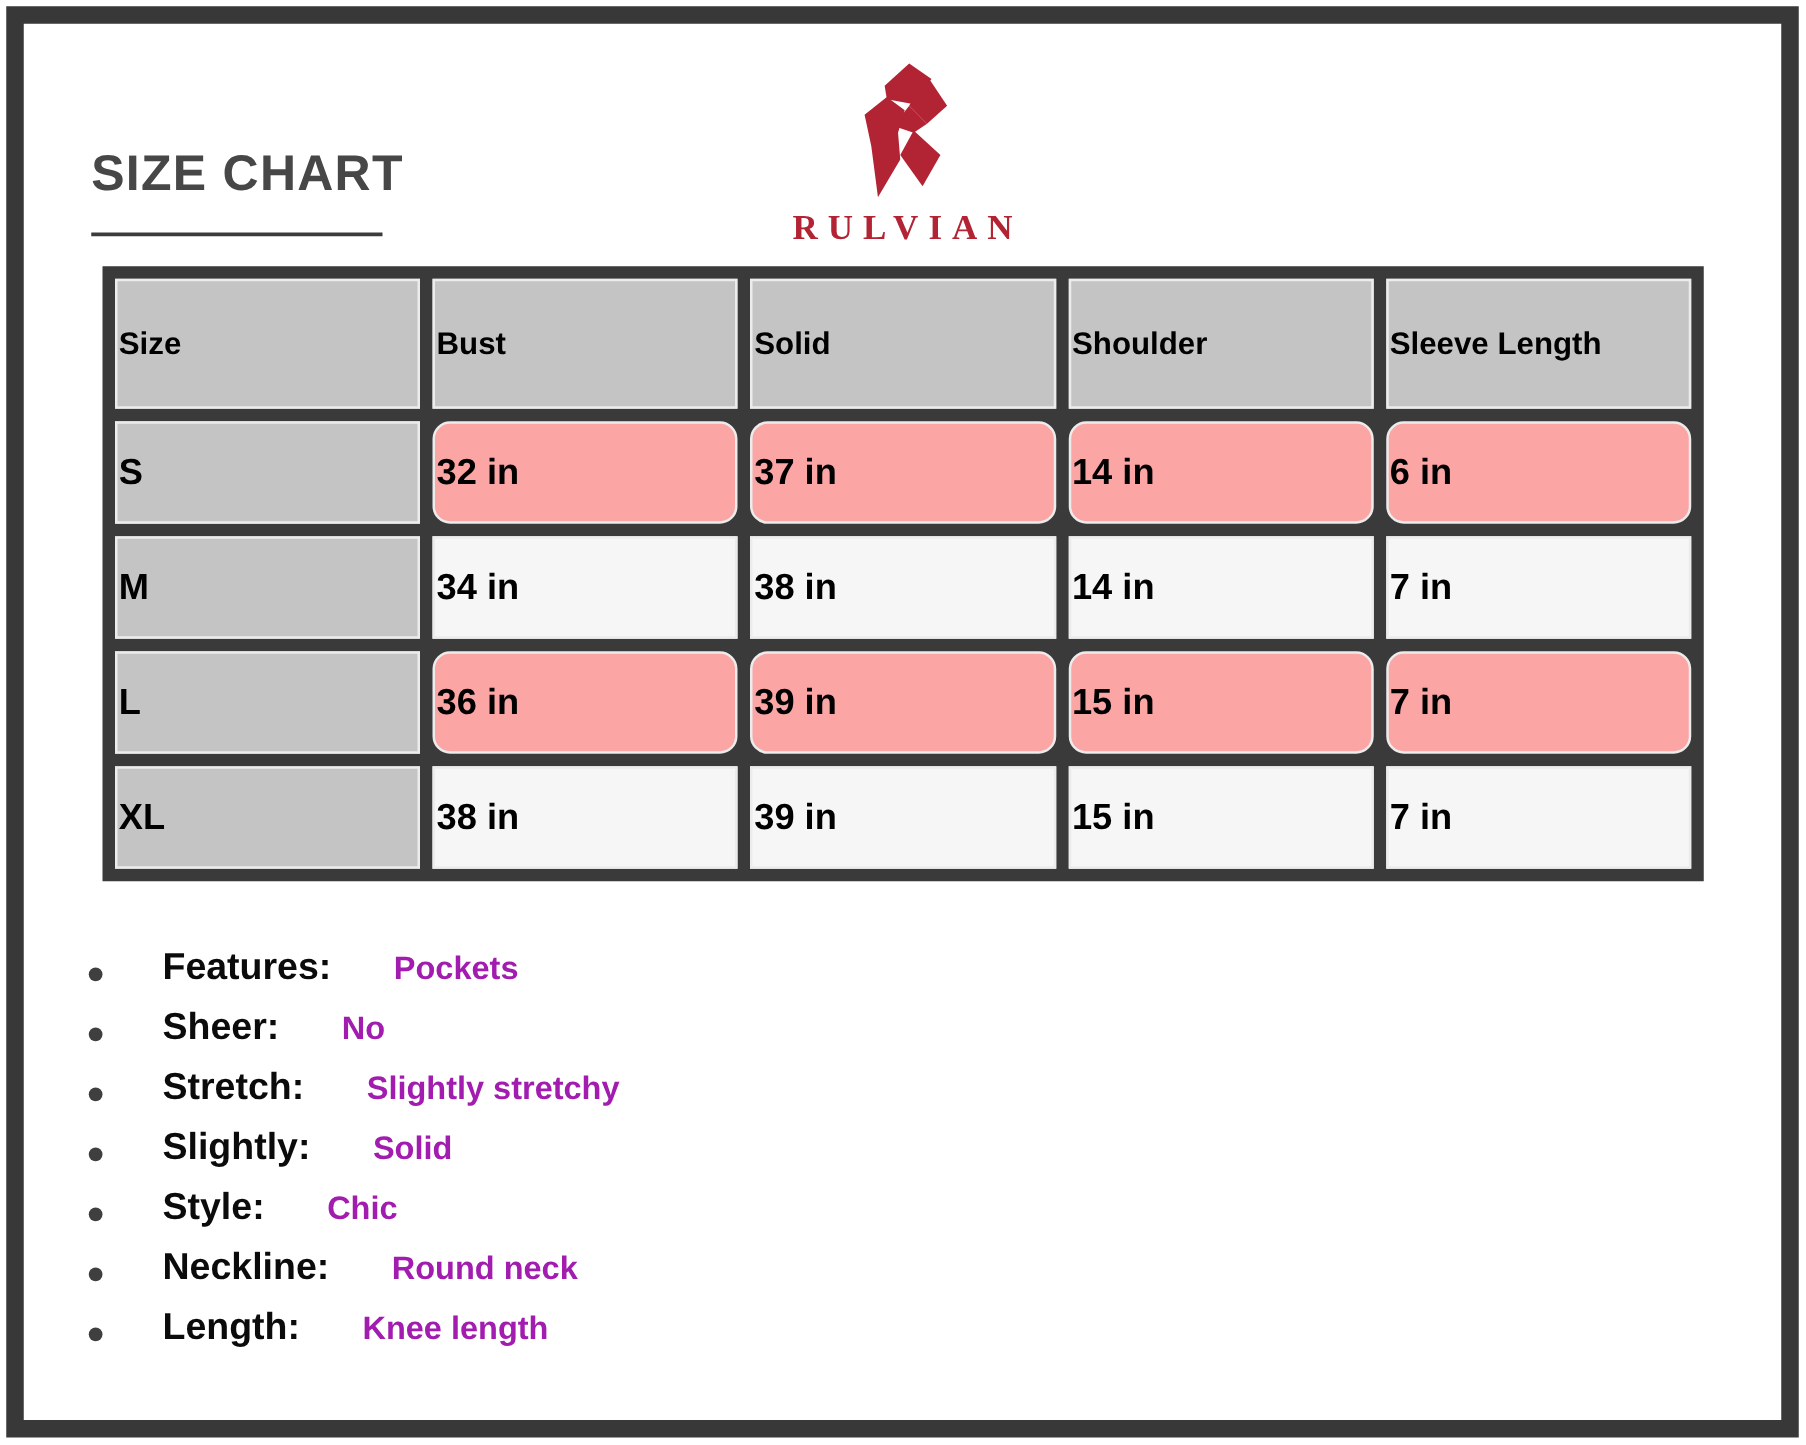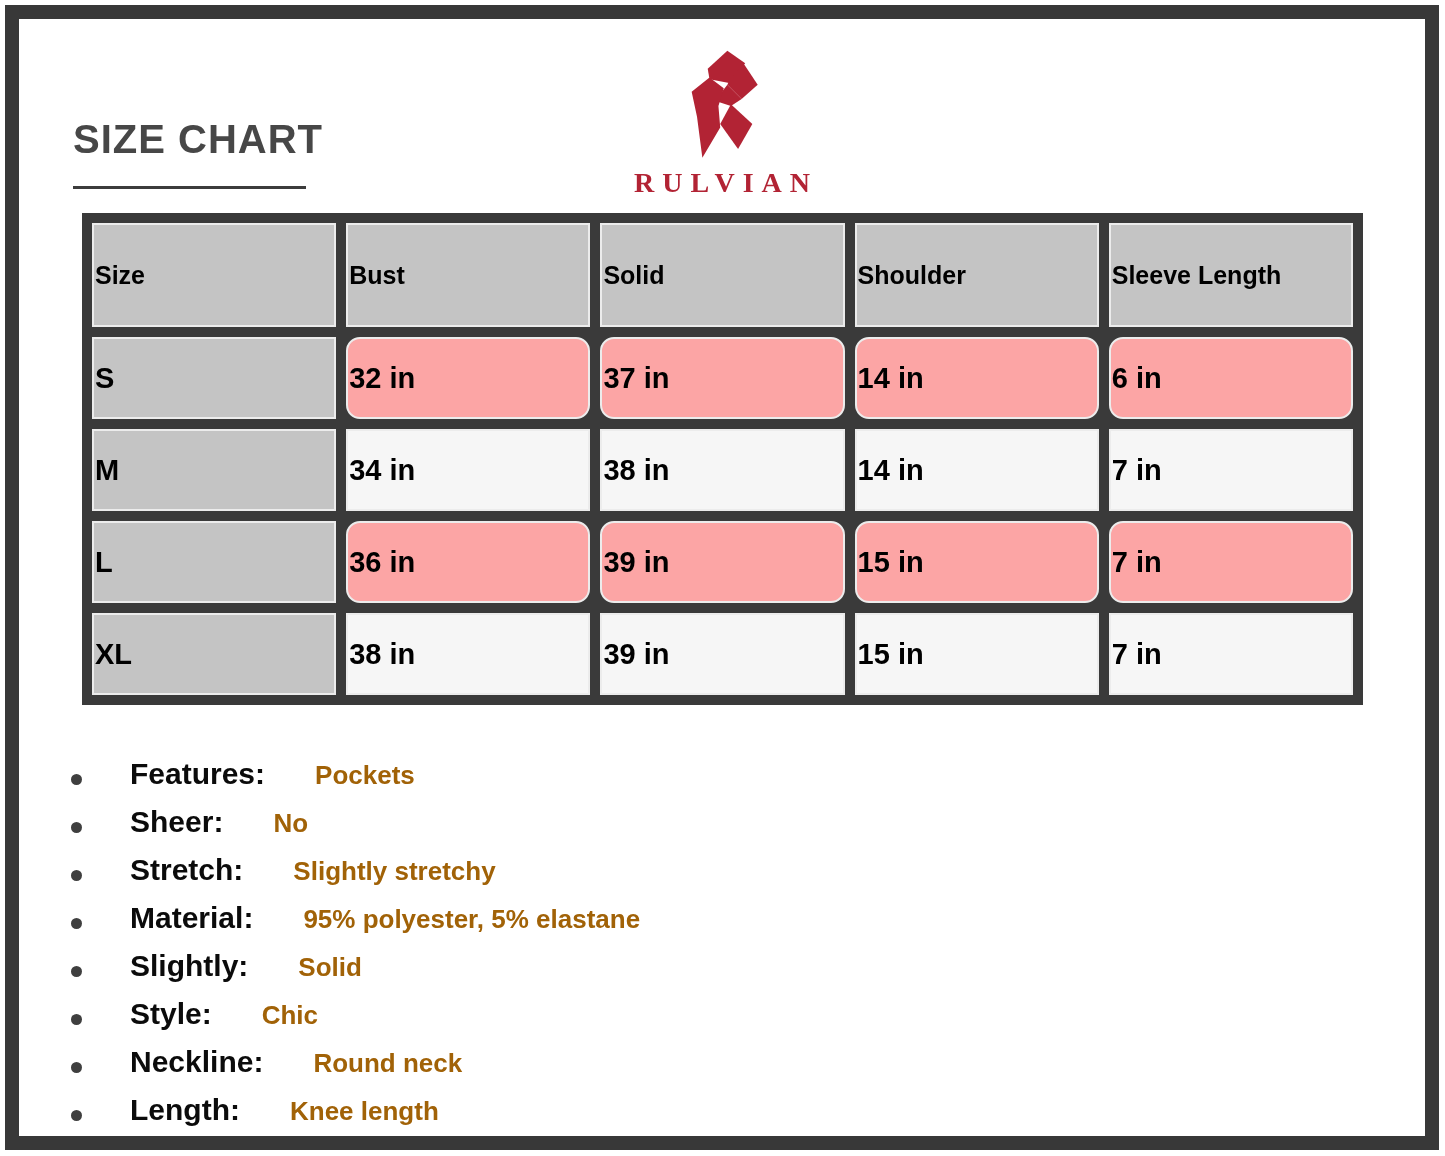--- a/index.html
+++ b/index.html
@@ -48,21 +48,21 @@
     position:absolute;left:52px;top:738px;margin:0;padding:0;list-style:none;
   }
   .details li{
     display:flex;align-items:baseline;height:48px;gap:35px;
   }
   .dot{
     width:11px;height:11px;border-radius:50%;background:#3f3f3f;
     margin-right:13px;flex:0 0 auto;align-self:center;margin-top:-4px;
   }
   .detail-label{font-size:30px;font-weight:bold;color:#0b0b0b;margin-right:15px;}
-  .detail-value{font-size:26px;font-weight:bold;color:#a16207;text-align:center;}
+  .detail-value{font-size:26px;font-weight:bold;color:#a21caf;text-align:center;}
 </style>
 </head>
 <body>
 
 <div class="canvas">
   <div class="frame">
 
     <div class="title-block">
       <h1 class="page-title">SIZE CHART</h1>
       <div class="title-underline"></div>
@@ -134,25 +134,20 @@
         <span class="detail-label">Sheer:</span>
         <span class="detail-value">No</span>
       </li>
       <li>
         <span class="dot"></span>
         <span class="detail-label">Stretch:</span>
         <span class="detail-value">Slightly stretchy</span>
       </li>
       <li>
         <span class="dot"></span>
-        <span class="detail-label">Material:</span>
-        <span class="detail-value">95% polyester, 5% elastane</span>
-      </li>
-      <li>
-        <span class="dot"></span>
         <span class="detail-label">Slightly:</span>
         <span class="detail-value">Solid</span>
       </li>
       <li>
         <span class="dot"></span>
         <span class="detail-label">Style:</span>
         <span class="detail-value">Chic</span>
       </li>
       <li>
         <span class="dot"></span>

